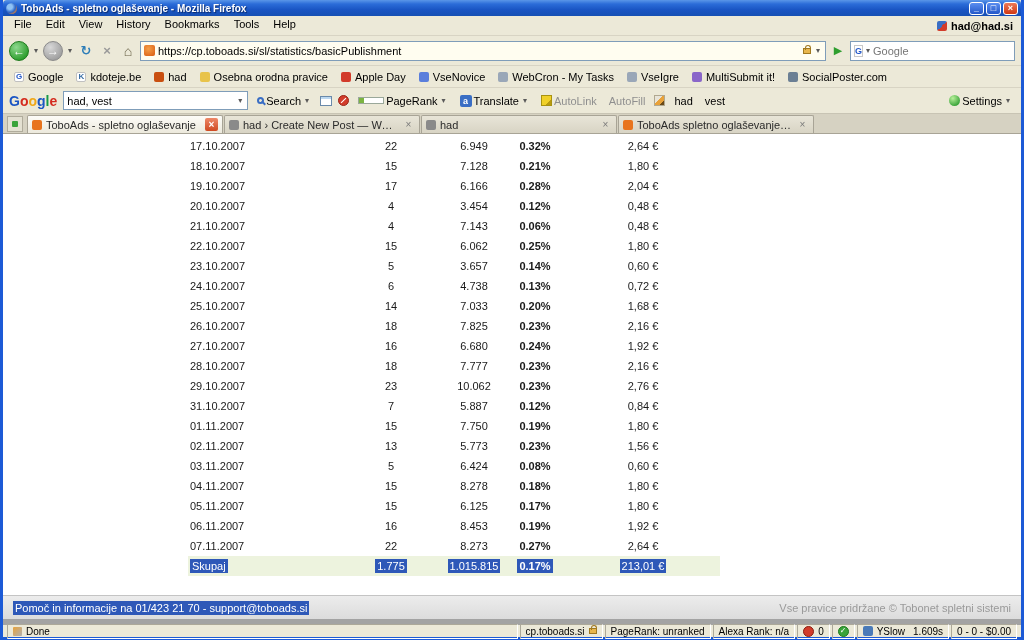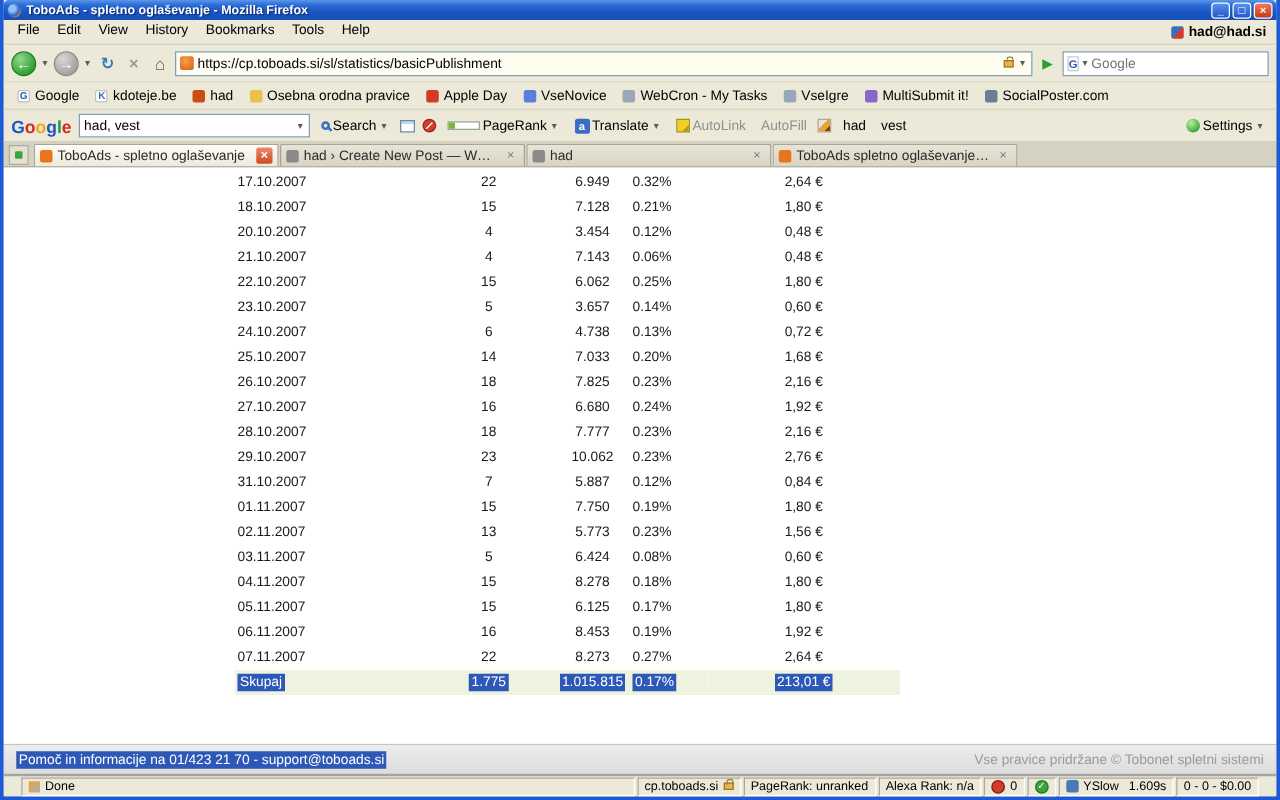--- a/index.html
+++ b/index.html
@@ -108,33 +108,33 @@
                font-size:10px; color:#7a7a7a; border-radius:2px; line-height:1; }
   .tab.active .tab-close { background:linear-gradient(180deg,#ee8868,#cf4a22); color:#fff; font-weight:bold; }
 
   
   .content { flex:1 1 auto; background:#fff; position:relative; overflow:hidden; }
   .stats-table { position:absolute; left:185px; top:2px; border-collapse:collapse; }
   .stats-table td { height:20px; font-size:11px; color:#1a1a1a; white-space:nowrap; padding:0 2px; }
   .stats-table td.c0 { width:150px; text-align:left; }
   .stats-table td.c1 { width:106px; text-align:center; }
   .stats-table td.c2 { width:60px;  text-align:center; }
-  .stats-table td.c3 { width:62px;  text-align:left; }
+  .stats-table td.c3 { width:62px;  text-align:center;font-weight:bold; }
   .stats-table td.c4 { width:154px; text-align:center; }
   .total-row td { background:#edf3de; }
   .sel { background:#2e58b8; color:#fff; padding:1px 2px; }
 
   .page-footer { height:24px; flex:0 0 24px; background:linear-gradient(180deg,#ececec,#dcdcdc);
                  border-top:1px solid #c4c4c4; display:flex; align-items:center;
                  justify-content:space-between; padding:0 10px; }
   .copyright { color:#9a9a9a; }
 
   
-  .statusbar { height:18px; flex:0 0 18px; background:#ece9d8; border-top:2px solid #a3a3a3;
-               display:flex; align-items:center; gap:2px; padding:0 14px; font-size:10px; }
+  .statusbar { height:18px; flex:0 0 18px; background:#ece9d8; border-top:6px solid #a3a3a3;
+               display:flex; align-items:center; gap:2px; padding:0 4px; font-size:10px; }
   .seg { height:15px; border:1px solid; border-color:#aca899 #fff #fff #aca899; padding:0 5px;
          display:flex; align-items:center; gap:4px; white-space:nowrap; }
   .seg.grow { flex:1; }
   .st-icon { width:9px; height:9px; background:linear-gradient(135deg,#e8a23a,#b0b0b0); border-radius:1px; }
   .badge { width:11px; height:11px; border-radius:50%; color:#fff; font-size:8px; font-weight:bold;
            display:inline-flex; align-items:center; justify-content:center; line-height:1; }
   .badge.red { background:#d23c2a; border:1px solid #8a1c10; }
   .badge.green { background:#3aa33a; border:1px solid #1d7a1d; }
   .ys-icon { width:10px; height:10px; background:#4a7ab8; border-radius:2px; }
   .dim { margin-left:4px; }
@@ -318,20 +318,27 @@
             <td class="c4">2,64 €</td>
           </tr>
           <tr>
             <td class="c0">18.10.2007</td>
             <td class="c1">15</td>
             <td class="c2">7.128</td>
             <td class="c3">0.21%</td>
             <td class="c4">1,80 €</td>
           </tr>
           <tr>
+            <td class="c0">19.10.2007</td>
+            <td class="c1">17</td>
+            <td class="c2">6.166</td>
+            <td class="c3">0.28%</td>
+            <td class="c4">2,04 €</td>
+          </tr>
+          <tr>
             <td class="c0">20.10.2007</td>
             <td class="c1">4</td>
             <td class="c2">3.454</td>
             <td class="c3">0.12%</td>
             <td class="c4">0,48 €</td>
           </tr>
           <tr>
             <td class="c0">21.10.2007</td>
             <td class="c1">4</td>
             <td class="c2">7.143</td>

